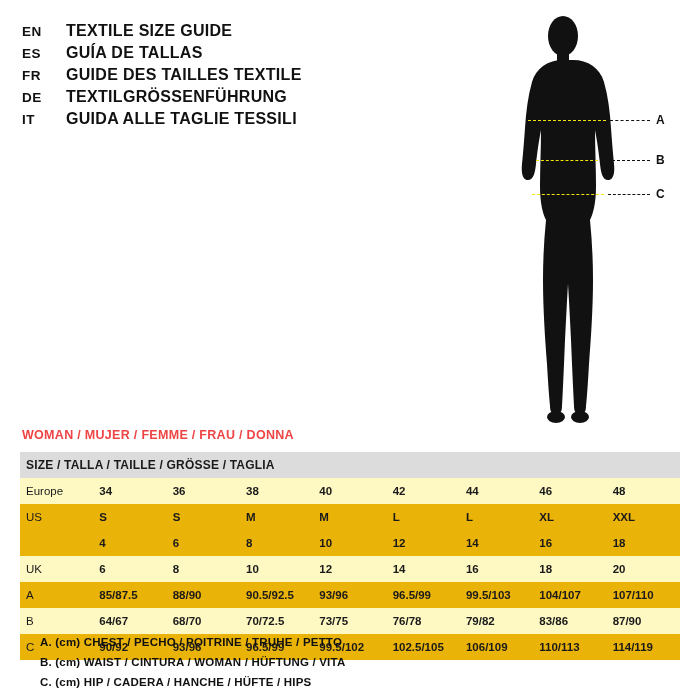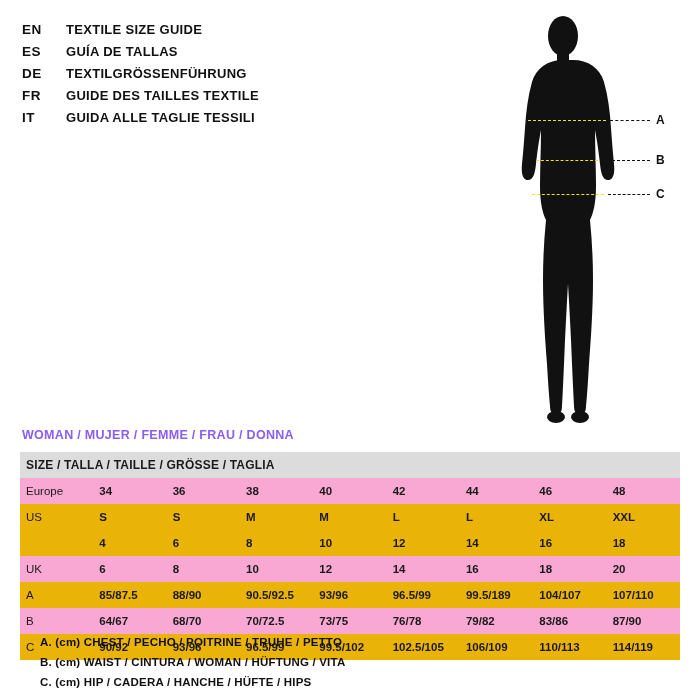--- a/index.html
+++ b/index.html
@@ -36,21 +36,21 @@
     letter-spacing: 0.4px;
   }
   .lang-code {
     width: 44px;
     font-size: 13.5px;
     font-weight: 700;
     color: #111;
     flex: 0 0 44px;
   }
   .lang-title {
-    font-size: 13px;
+    font-size: 16px;
     font-weight: 700;
     color: #111;
     letter-spacing: 0.3px;
   }
 
   
   .figure-area {
     position: absolute;
     left: 470px;
     top: 8px;
@@ -80,21 +80,21 @@
   }
 
   
   .woman-heading {
     position: absolute;
     left: 22px;
     top: 428px;
     font-size: 12.5px;
     font-weight: 700;
     letter-spacing: 0.3px;
-    color: #8b5cf6;
+    color: #ef4444;
   }
 
   
   .table-wrap {
     position: absolute;
     left: 20px;
     top: 452px;
     width: 660px;
   }
   table.size-table {
@@ -110,21 +110,21 @@
     vertical-align: middle;
     white-space: nowrap;
   }
   .row-head td {
     background: #dcdcdc;
     font-weight: 700;
     font-size: 12px;
     letter-spacing: 0.2px;
   }
   .row-shade td { background: #eab308; }
-  .row-plain td { background: #f9a8d4; }
+  .row-plain td { background: #fef9c3; }
   .col-label { width: 120px; }
   .cell-c { text-align: left; font-weight: bold; }
 
   
   .notes {
     position: absolute;
     left: 40px;
     top: 632px;
     width: 660px;
   }
@@ -144,26 +144,26 @@
   <div class="lang-block">
     <div class="lang-row">
       <span class="lang-code">EN</span>
       <span class="lang-title">TEXTILE SIZE GUIDE</span>
     </div>
     <div class="lang-row">
       <span class="lang-code">ES</span>
       <span class="lang-title">GUÍA DE TALLAS</span>
     </div>
     <div class="lang-row">
+      <span class="lang-code">FR</span>
+      <span class="lang-title">GUIDE DES TAILLES TEXTILE</span>
+    </div>
+    <div class="lang-row">
       <span class="lang-code">DE</span>
       <span class="lang-title">TEXTILGRÖSSENFÜHRUNG</span>
-    </div>
-    <div class="lang-row">
-      <span class="lang-code">FR</span>
-      <span class="lang-title">GUIDE DES TAILLES TEXTILE</span>
     </div>
     <div class="lang-row">
       <span class="lang-code">IT</span>
       <span class="lang-title">GUIDA ALLE TAGLIE TESSILI</span>
     </div>
   </div>
 
   <div class="figure-area">
 
     <svg class="figure-svg" width="225" height="420" viewBox="0 0 225 420">
@@ -281,21 +281,21 @@
           <td class="cell-c">20</td>
         </tr>
 
         <tr class="row-shade">
           <td class="col-label">A</td>
           <td class="cell-c">85/87.5</td>
           <td class="cell-c">88/90</td>
           <td class="cell-c">90.5/92.5</td>
           <td class="cell-c">93/96</td>
           <td class="cell-c">96.5/99</td>
-          <td class="cell-c">99.5/189</td>
+          <td class="cell-c">99.5/103</td>
           <td class="cell-c">104/107</td>
           <td class="cell-c">107/110</td>
         </tr>
 
         <tr class="row-plain">
           <td class="col-label">B</td>
           <td class="cell-c">64/67</td>
           <td class="cell-c">68/70</td>
           <td class="cell-c">70/72.5</td>
           <td class="cell-c">73/75</td>

